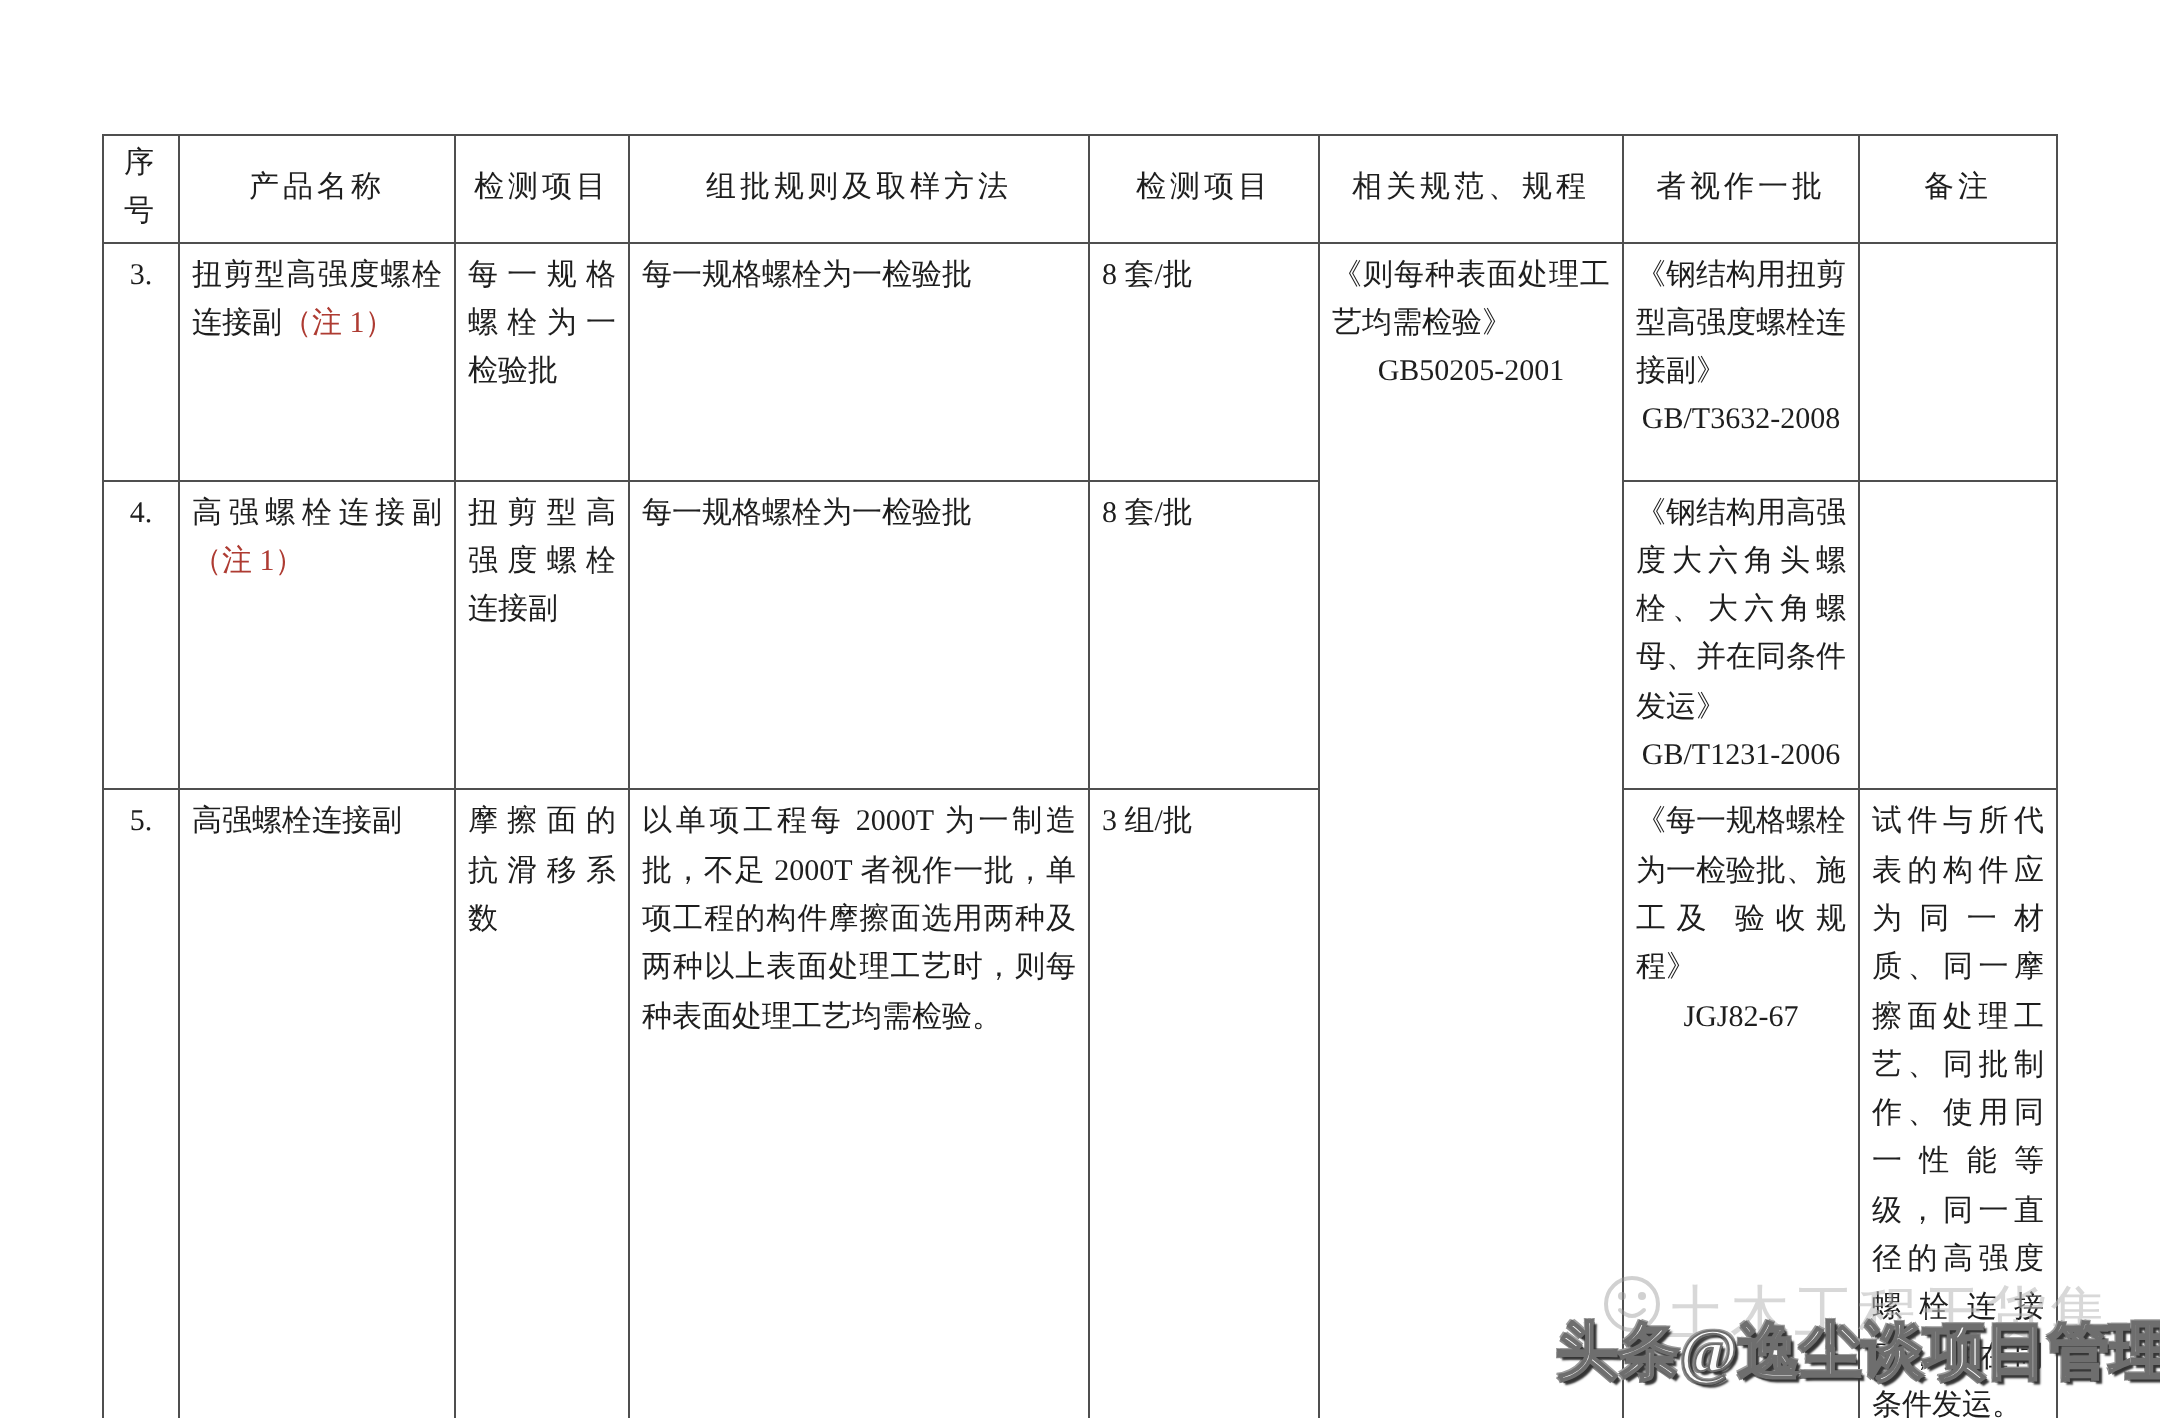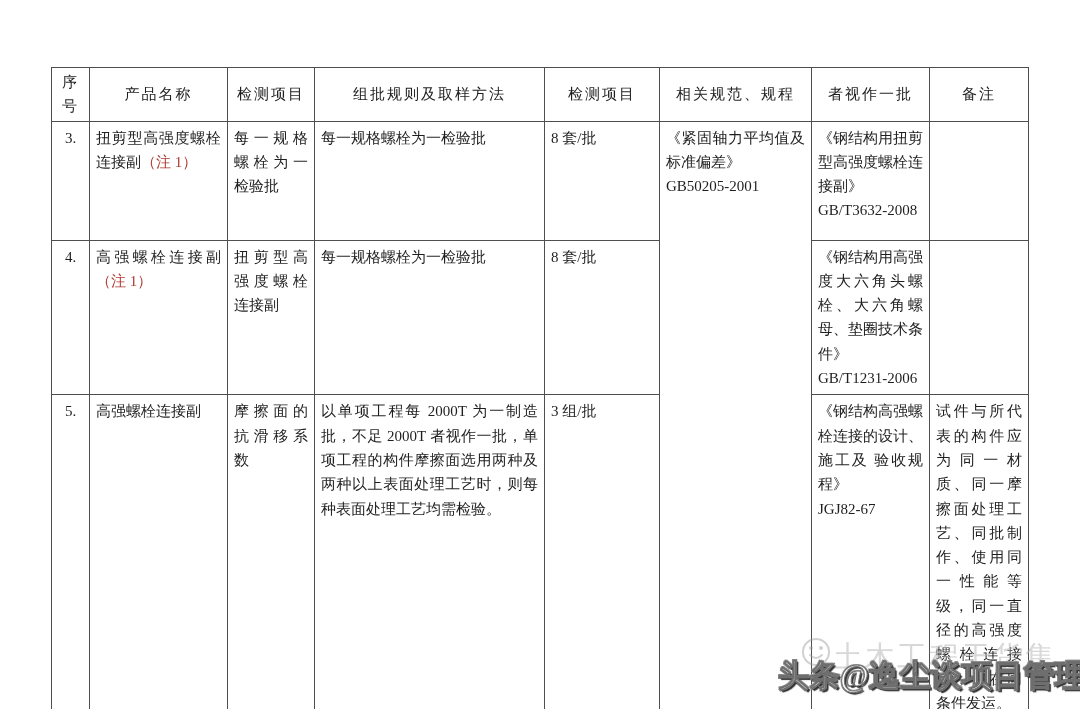--- a/index.html
+++ b/index.html
@@ -42,21 +42,21 @@
     vertical-align: middle;
     height: 44px;
     letter-spacing: 2px;
     padding: 2px 2px;
   }
   .grid tr.r3 { height: 119px; }
   .grid tr.r4 { height: 104px; }
   .grid tr.r5 { height: 257px; }
   td.num { text-align: center; }
   td.j { text-align: justify; text-justify: inter-character; }
-  td .code { text-align: left; }
+  td .code { text-align: center; }
   .red { color: var(--note-red); font-weight: normal; }
   
   .wm-text {
     position: absolute;
     left: 833px;
     top: 637px;
     font-size: 30px;
     letter-spacing: 2px;
     color: #b9b9b9;
     opacity: 0.55;
@@ -122,49 +122,49 @@
       </tr>
     </thead>
     <tbody>
       <tr class="r3">
         <td class="num">3.</td>
         <td class="j"><span>扭剪型高强度螺栓连接副</span><span class="red">（注 1）</span></td>
         <td class="j">每一规格螺栓为一检验批</td>
         <td class="j">每一规格螺栓为一检验批</td>
         <td>8 套/批</td>
         <td class="j" rowspan="3">
-          <div>《紧固轴力平均值及标准偏差》</div>
+          <div>《则每种表面处理工艺均需检验》</div>
           <div class="code">GB50205-2001</div>
         </td>
         <td class="j">
           <div>《钢结构用扭剪型高强度螺栓连接副》</div>
           <div class="code">GB/T3632-2008</div>
         </td>
         <td class="j"></td>
       </tr>
       <tr class="r4">
         <td class="num">4.</td>
         <td class="j"><span>高强螺栓连接副</span> <span class="red">（注 1）</span></td>
         <td class="j">扭剪型高强度螺栓连接副</td>
         <td class="j">每一规格螺栓为一检验批</td>
         <td>8 套/批</td>
         <td class="j">
-          <div>《钢结构用高强度大六角头螺栓、大六角螺母、垫圈技术条件》</div>
+          <div>《钢结构用高强度大六角头螺栓、大六角螺母、并在同条件发运》</div>
           <div class="code">GB/T1231-2006</div>
         </td>
         <td class="j"></td>
       </tr>
       <tr class="r5">
         <td class="num">5.</td>
         <td class="j"><span>高强螺栓连接副</span></td>
         <td class="j">摩擦面的抗滑移系数</td>
         <td class="j">以单项工程每 2000T 为一制造批，不足 2000T 者视作一批，单项工程的构件摩擦面选用两种及两种以上表面处理工艺时，则每种表面处理工艺均需检验。</td>
         <td>3 组/批</td>
         <td class="j">
-          <div>《钢结构高强螺栓连接的设计、施工及 验收规程》</div>
+          <div>《每一规格螺栓为一检验批、施工及 验收规程》</div>
           <div class="code">JGJ82-67</div>
         </td>
         <td class="j">试件与所代表的构件应为同一材质、同一摩擦面处理工艺、同批制作、使用同一性能等级，同一直径的高强度螺栓连接副，并在同条件发运。</td>
       </tr>
 
     </tbody>
   </table>
 
   <div class="wm-text">土木工程干货集</div>
 

